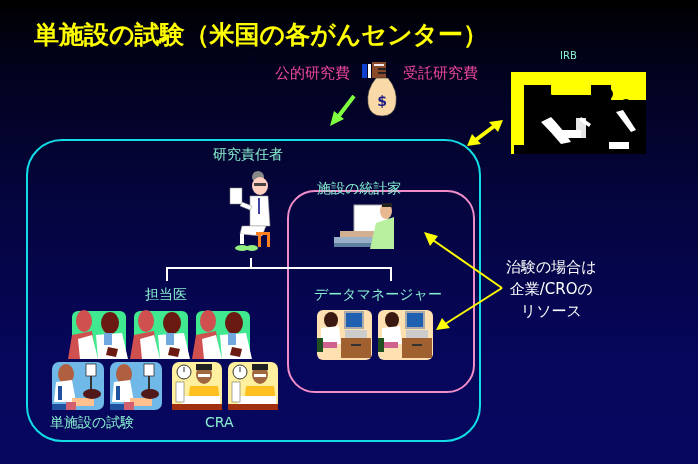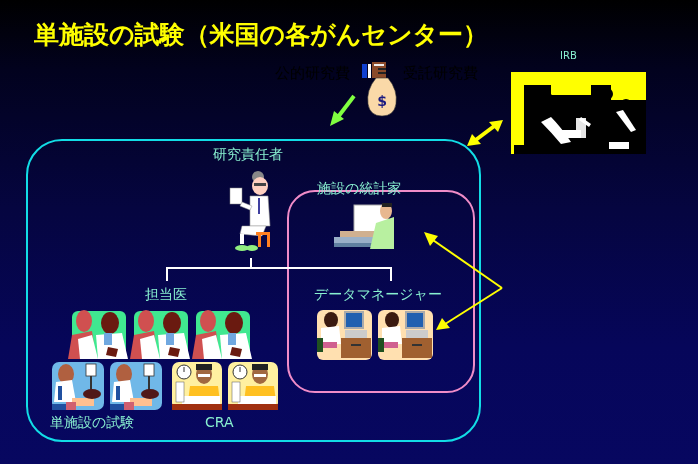--- a/index.html
+++ b/index.html
@@ -6,21 +6,21 @@
     body {
       width: 698px; height: 464px; overflow: hidden; position: relative;
       background: linear-gradient(to bottom, #000000 0%, #02021e 15%, #050540 45%, #06065a 75%, #070760 100%);
       font-family: "DejaVu Sans", "Liberation Sans", sans-serif;
     }
     .abs { position: absolute; }
     .title {
       left: 34px; top: 18px; font-size: 25px; font-weight: bold; color: #ffff00;
       letter-spacing: 0px; white-space: nowrap;
     }
-    .funding { top: 64px; font-size: 15px; color: #000000; white-space: nowrap; }
+    .funding { top: 64px; font-size: 15px; color: #ec4899; white-space: nowrap; }
     .lbl { color: #88f0d0; font-size: 14px; white-space: nowrap; }
     .note { color: #ffffff; font-size: 15px; text-align: center; line-height: 22px; white-space: nowrap; }
     .box-site {
       left: 26px; top: 139px; width: 455px; height: 303px;
       border: 2px solid #12dde6; border-radius: 36px; box-sizing: border-box;
     }
     .box-stat {
       left: 287px; top: 190px; width: 188px; height: 203px;
       border: 2px solid #f08cc8; border-radius: 28px; box-sizing: border-box;
     }
@@ -245,13 +245,16 @@
 <div class="abs" style="left:420px; top:226px;">
   <svg width="90" height="110" viewBox="0 0 90 110">
     <line x1="82" y1="62" x2="10" y2="12" stroke="#ffff00" stroke-width="2"></line>
     <polygon points="4,6 18,10 10,20" fill="#ffff00"></polygon>
     <line x1="82" y1="62" x2="22" y2="100" stroke="#ffff00" stroke-width="2"></line>
     <polygon points="16,104 22,92 30,102" fill="#ffff00"></polygon>
   </svg>
 </div>
 
 <div class="abs note" style="left:506px; top:256px;">
+  <div>治験の場合は</div>
+  <div>企業/CROの</div>
+  <div>リソース</div>
 </div>
 
 </body></html>

